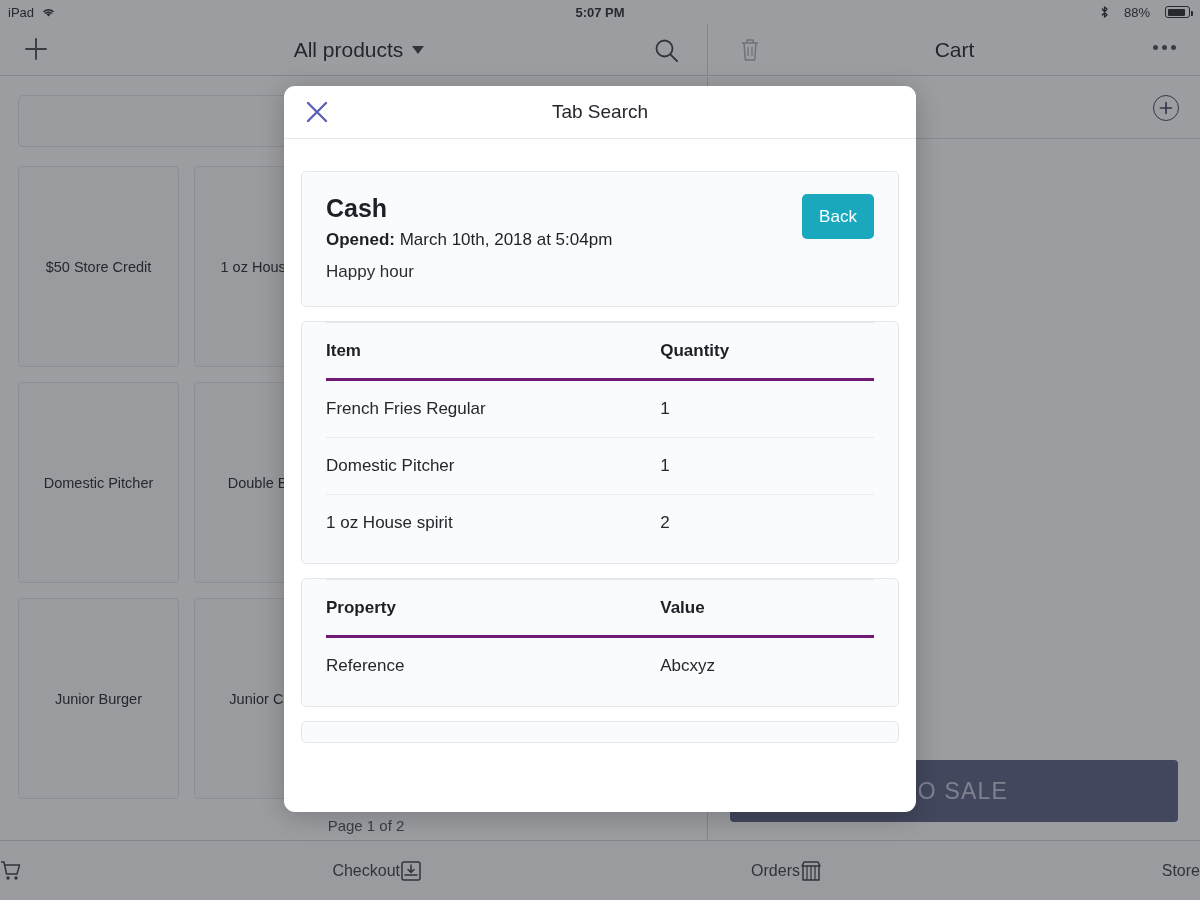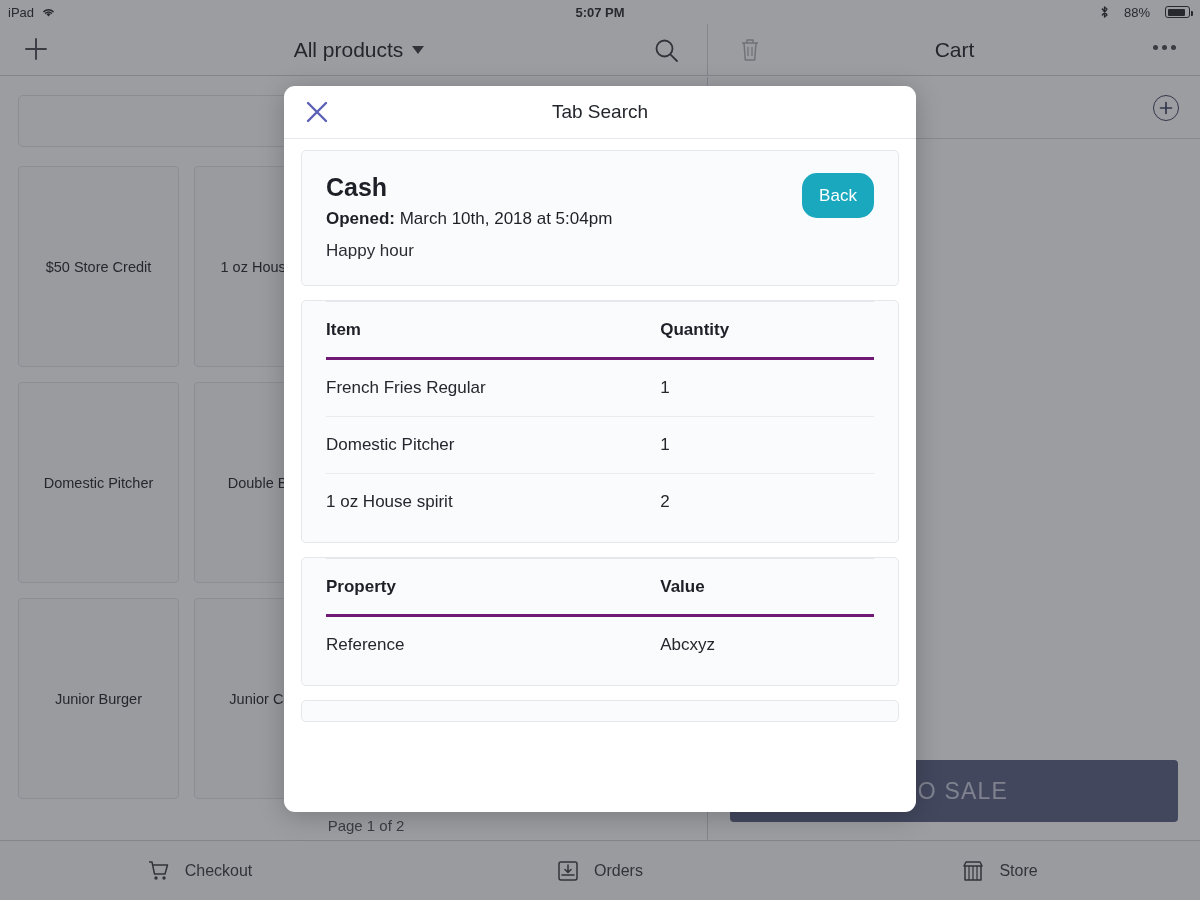--- a/index.html
+++ b/index.html
@@ -102,21 +102,21 @@
     display: flex; align-items: center; justify-content: center;
     color: #c9ccdd; font-size: 23px; letter-spacing: 1.2px;
   }
 
   .tabbar {
     position: absolute; left: 0; bottom: 0; width: 1200px; height: 60px;
     background: #fbfbfb; border-top: 1px solid #d2d3d6;
     display: flex; align-items: center;
   }
   .tabitem {
-    flex: 1; display: flex; align-items: center; justify-content: center; gap: 15px;
+    flex: 1; display: flex; align-items: center; justify-content: space-between; gap: 15px;
     font-size: 16px; color: #3a3c42;
   }
 
   
   #scrim { position: absolute; inset: 0; background: rgba(40,42,50,0.46); }
 
   
   #modal {
     position: absolute; left: 284px; top: 86px; width: 632px; height: 726px;
     background: #ffffff; border-radius: 11px; overflow: hidden;
@@ -126,36 +126,36 @@
     position: relative; height: 53px; border-bottom: 1px solid #e6e8ee;
     display: flex; align-items: center; justify-content: center;
   }
   .modal-title { font-size: 19px; color: #23262c; }
   .modal-close {
     position: absolute; left: 20px; top: 13px; width: 26px; height: 26px;
     color: #5b60b5; cursor: pointer;
   }
   .modal-body {
     position: absolute; top: 54px; left: 0; right: 0; bottom: 0;
-    padding: 10px 17px 0 17px; overflow: hidden;
+    padding: 31px 17px 0 17px; overflow: hidden;
   }
   .card {
     background: #fafbfc; border: 1px solid #e4e7ec; border-radius: 5px;
     margin-bottom: 14px;
   }
 
   
   .sum { padding: 22px 24px 24px 24px; position: relative; }
   .sum-name { font-size: 25px; font-weight: bold; color: #1d2026; margin-bottom: 7px; }
   .sum-opened { font-size: 17px; color: #1d2026; margin-bottom: 12px; }
   .sum-opened b { font-weight: bold; }
   .sum-note { font-size: 17px; color: #2a2d33; }
   .back-btn {
     position: absolute; right: 24px; top: 22px;
-    background: #19a8be; color: #ffffff; border: none; border-radius: 15px;
+    background: #19a8be; color: #ffffff; border: none; border-radius: 5px;
     width: 72px; height: 45px; font-size: 17px;
     font-family: "Liberation Sans", sans-serif; cursor: pointer;
   }
 
   
   table.dt { width: 100%; border-collapse: collapse; }
   table.dt thead th {
     text-align: left; font-size: 17px; font-weight: bold; color: #1d2026;
     padding: 18px 0 17px 0; border-top: 1px solid #e4e7ec; border-bottom: 3px solid #701a75;
   }

